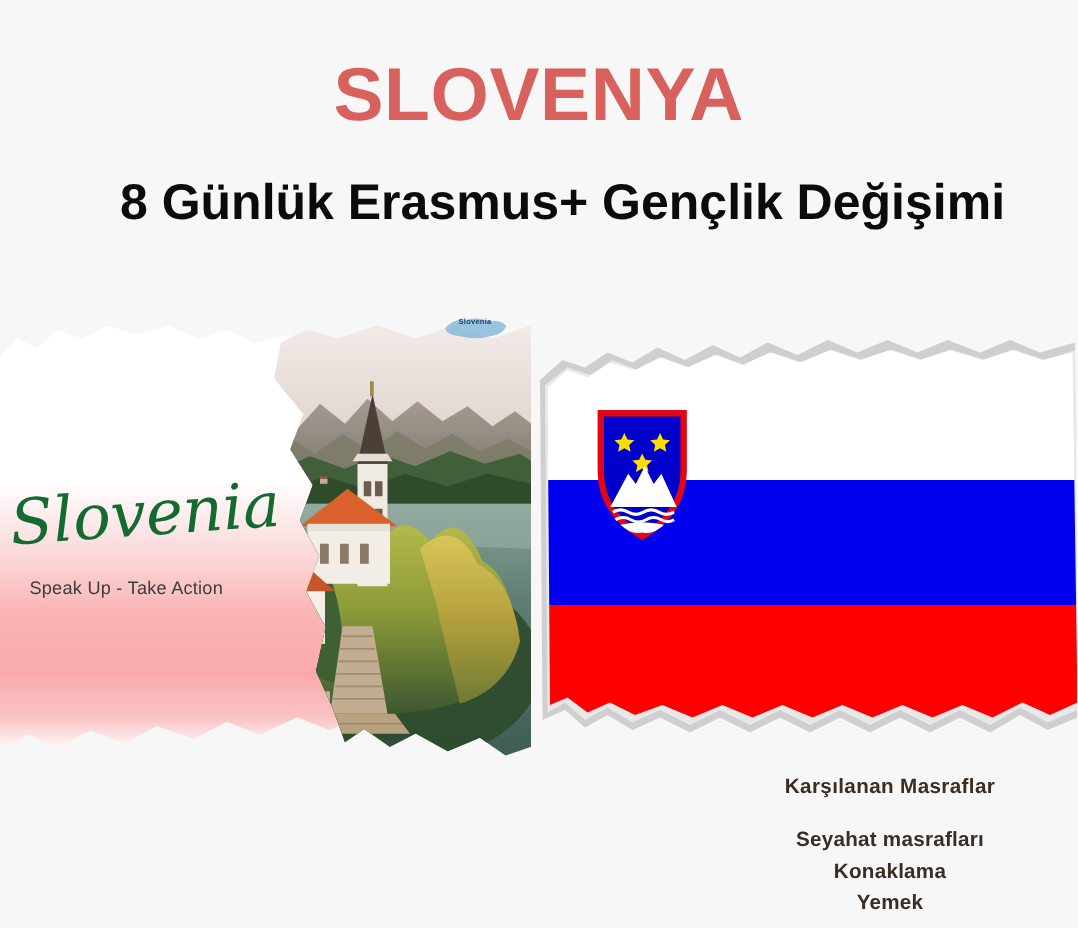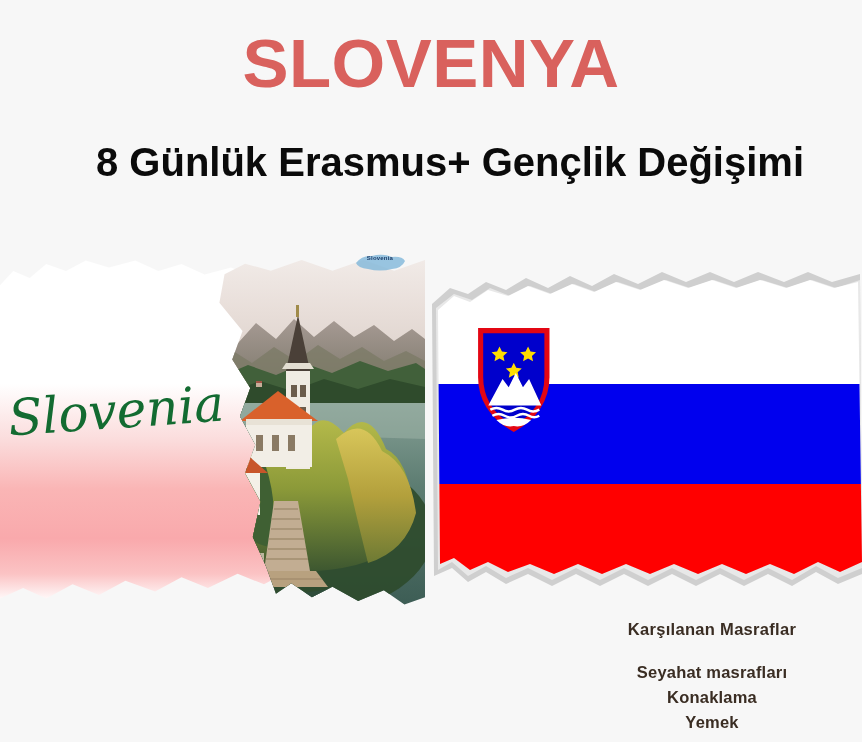--- a/index.html
+++ b/index.html
@@ -28,24 +28,24 @@
   #headline-block {
     position: absolute;
     left: 0;
     top: 0;
     width: 862px;
     height: 215px;
   }
   #main-title {
     position: absolute;
     left: 0;
-    top: 24px;
-    width: 862px;
-    text-align: center;
-    font-size: 69px;
+    top: 36px;
+    width: 862px;
+    text-align: center;
+    font-size: 60px;
     line-height: 80px;
     font-weight: bold;
     letter-spacing: 0.5px;
     color: #d9615d;
     white-space: nowrap;
   }
   #subtitle {
     position: absolute;
     left: 0;
     top: 138px;
@@ -203,20 +203,21 @@
     <div id="main-title">SLOVENYA</div>
     <div id="subtitle">8 Günlük Erasmus+ Gençlik Değişimi</div>
   </div>
 
   <div id="left-collage">
 
     <div id="left-paper"></div>
 
     <div id="slovenia-script">Slovenia</div>
 
+    <div id="slovenia-tagline">Speak Up - Take Action</div>
 
     <div id="bled-photo">
       <svg width="257" height="355" viewBox="0 0 257 355" xmlns="http://www.w3.org/2000/svg">
         <defs>
           <linearGradient id="skyGrad" x1="0" y1="0" x2="0" y2="1">
             <stop offset="0%" stop-color="#f2ece9"></stop>
             <stop offset="45%" stop-color="#e8ded9"></stop>
             <stop offset="100%" stop-color="#d8cdc6"></stop>
           </linearGradient>
           <linearGradient id="waterGrad" x1="0" y1="0" x2="0" y2="1">

